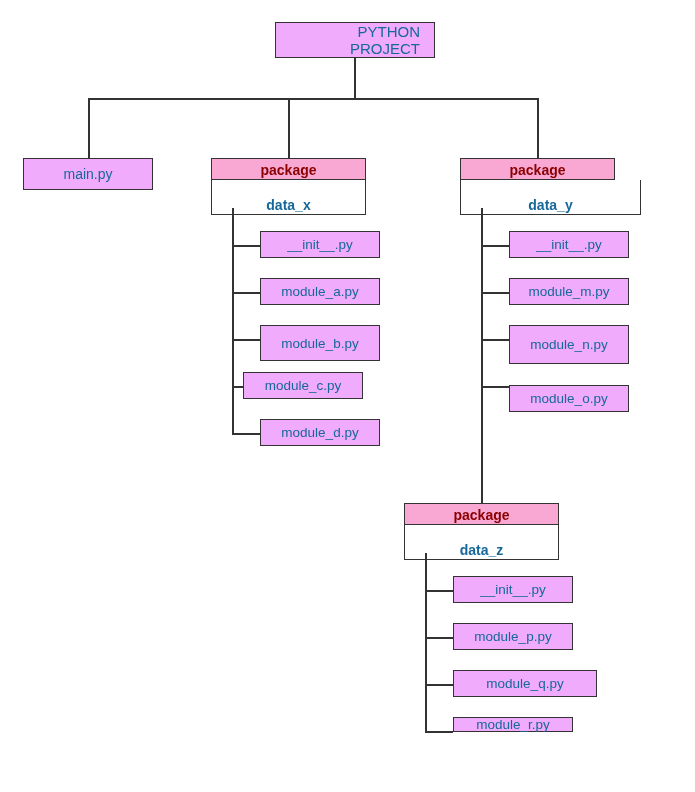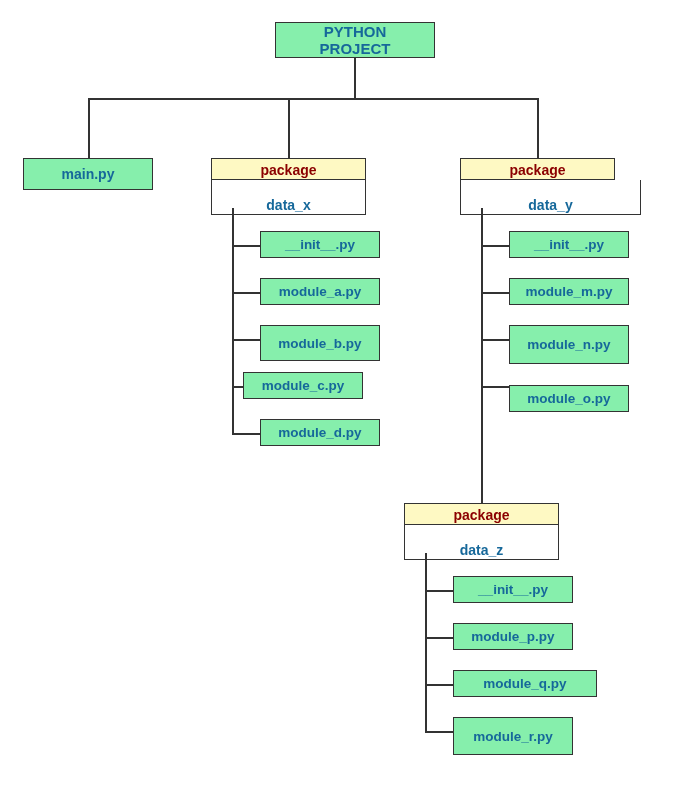--- a/index.html
+++ b/index.html
@@ -6,40 +6,40 @@
     body {
       font-family: Arial, sans-serif;
       background: #ffffff;
       position: relative;
       width: 695px;
       height: 792px;
     }
     .box {
       position: absolute;
       border: 1.5px solid #333;
-      background: #86efac;
-      text-align: center;
-      font-weight: bold;
+      background: #f0abfc;
+      text-align: right;
+      font-weight: normal;
       font-size: 14px;
       display: flex;
       align-items: center;
       justify-content: center;
     }
     .root-box {
       color: #16689a;
       font-size: 15px;
       padding: 8px 14px;
     }
     .file-box {
       color: #16689a;
       font-size: 14px;
       padding: 6px 10px;
     }
     .package-header {
-      background: #fef9c3;
+      background: #f9a8d4;
       color: #8b0000;
       font-size: 14px;
       padding: 3px 0;
       border: 1.5px solid #333;
       position: absolute;
       text-align: center;
       font-weight: bold;
     }
     .package-name {
       color: #16689a;
@@ -124,13 +124,13 @@
 <div class="line hline" style="left:425px; top:590px; width:28px;"></div>
 <div class="box module-box" style="left:453px; top:576px; width:120px; height:27px;">__init__.py</div>
 
 <div class="line hline" style="left:425px; top:637px; width:28px;"></div>
 <div class="box module-box" style="left:453px; top:623px; width:120px; height:27px;">module_p.py</div>
 
 <div class="line hline" style="left:425px; top:684px; width:28px;"></div>
 <div class="box module-box" style="left:453px; top:670px; width:144px; height:27px;">module_q.py</div>
 
 <div class="line hline" style="left:425px; top:731px; width:28px;"></div>
-<div class="box module-box" style="left:453px; top:717px; width:120px; height:38px;">module_r.py</div>
+<div class="box module-box" style="left:453px; top:717px; width:120px; height:15px;">module_r.py</div>
 
 </body></html>

